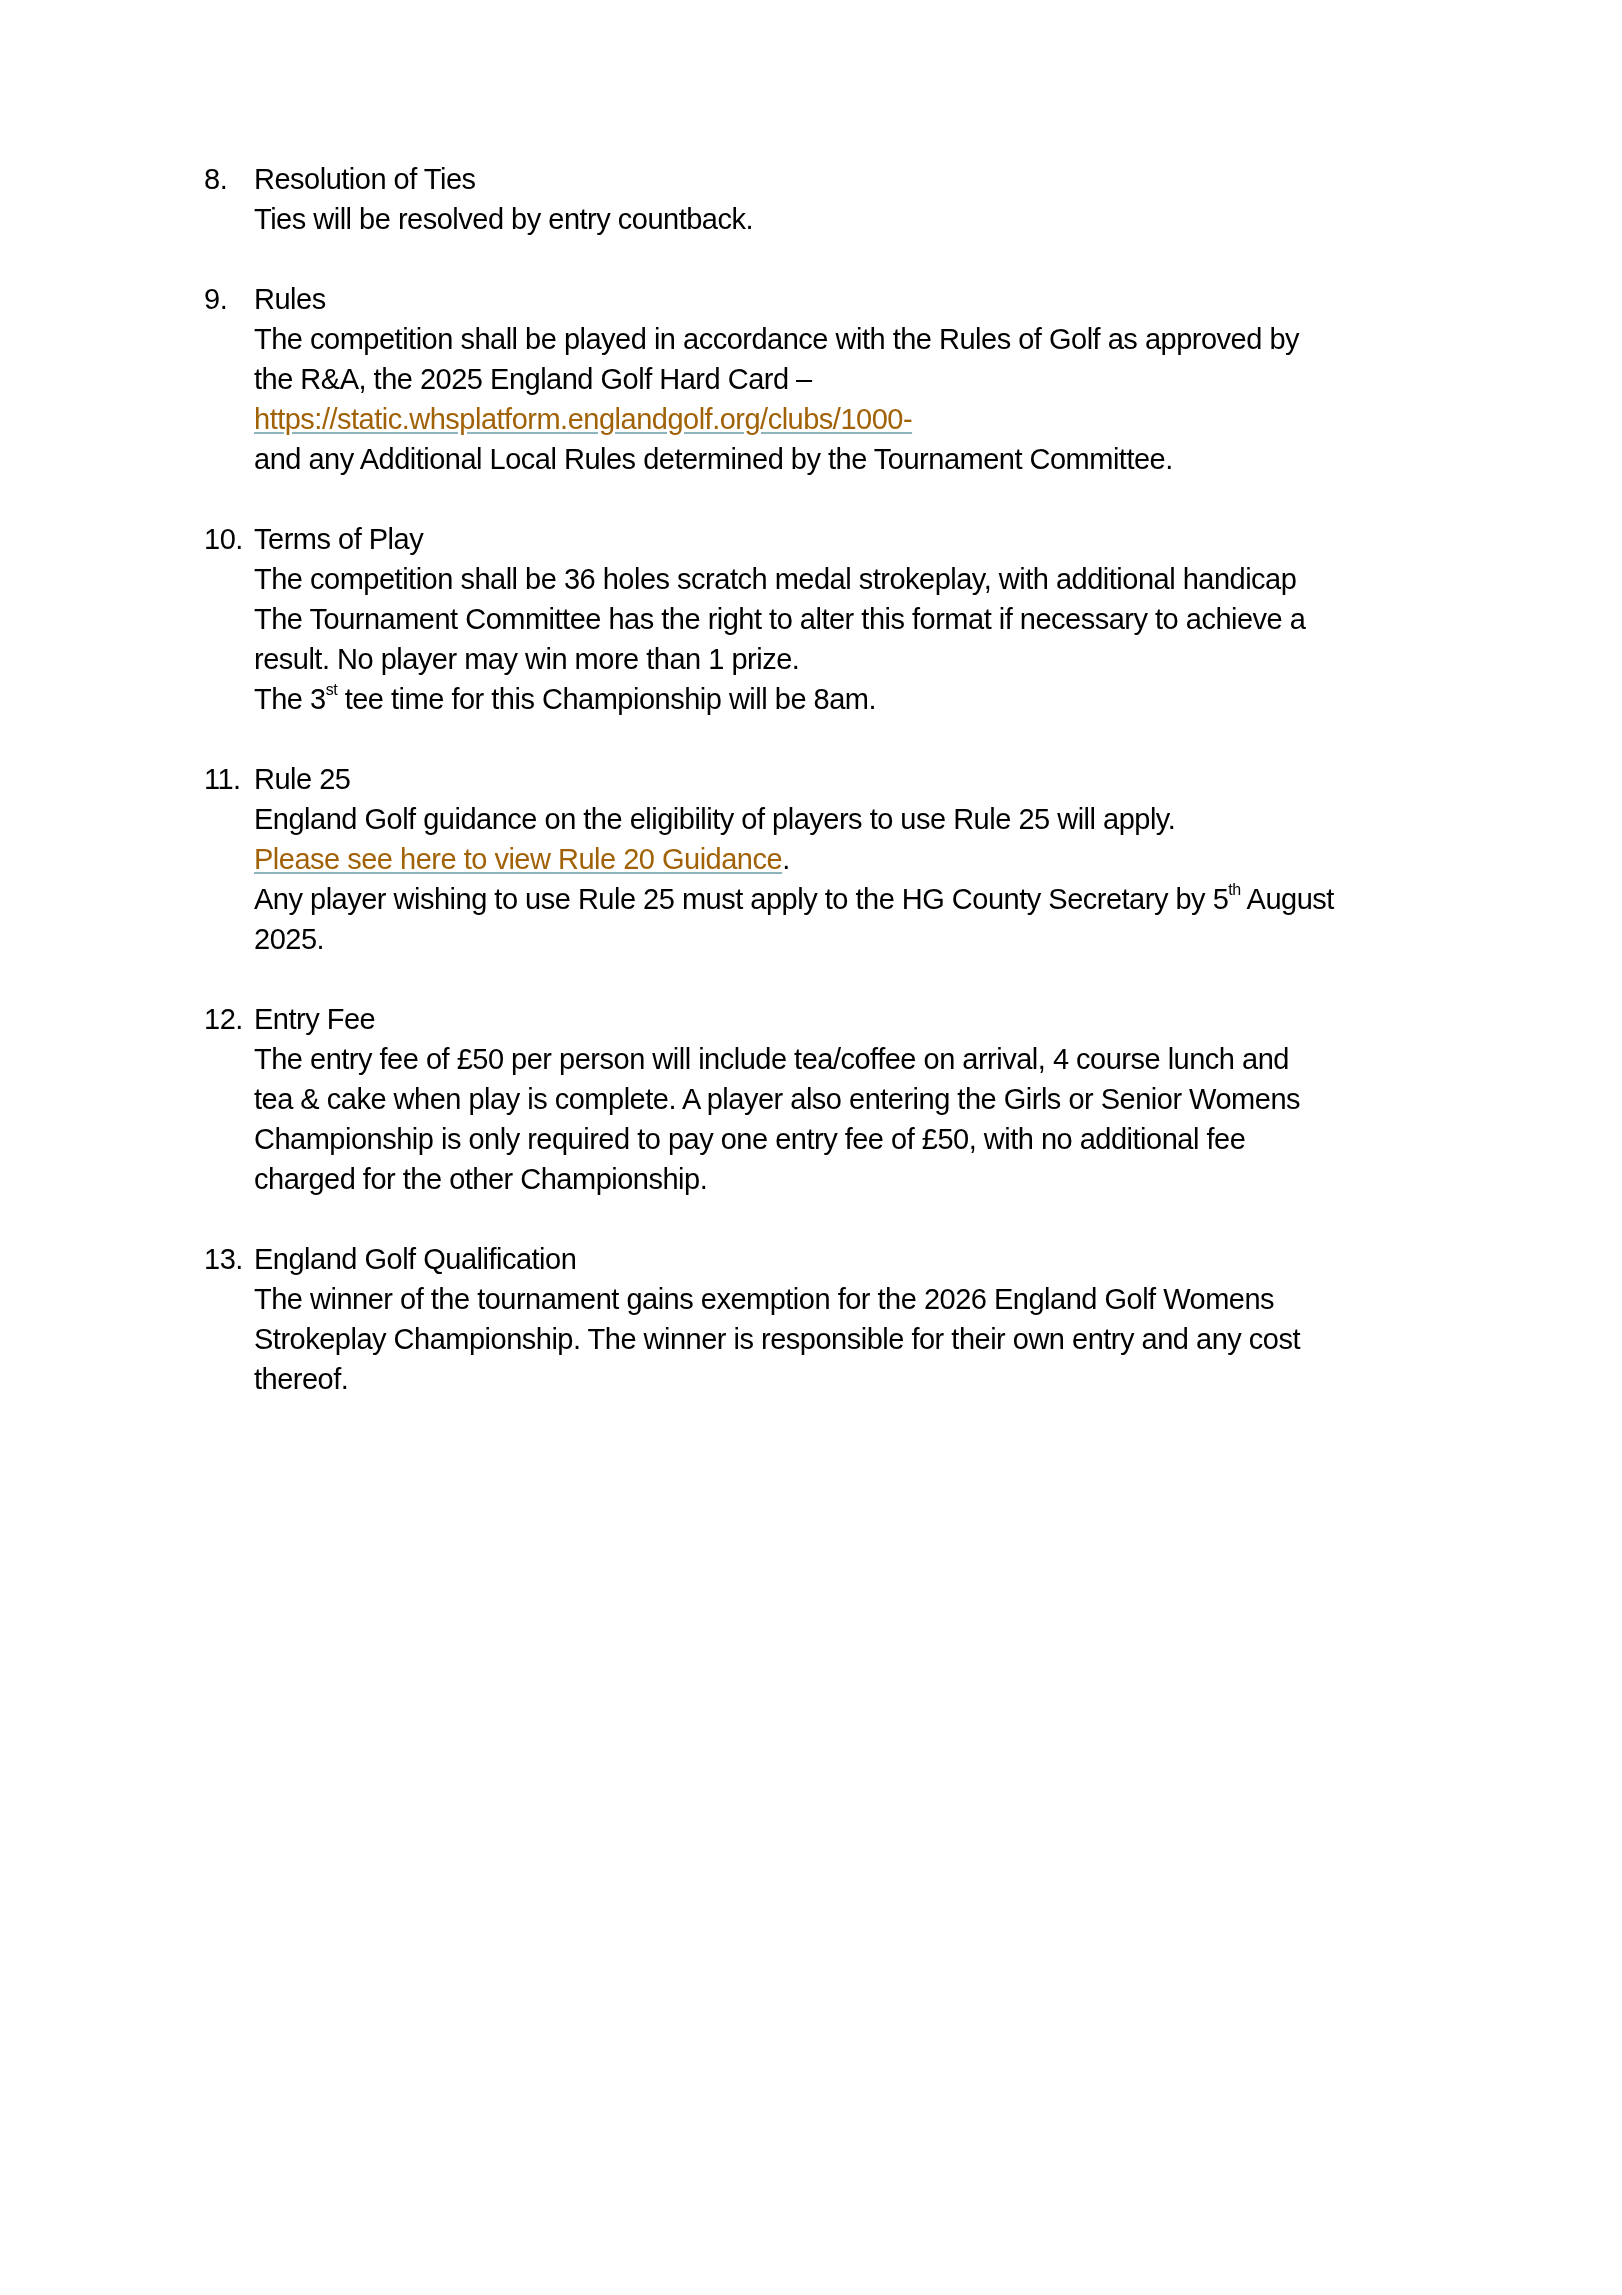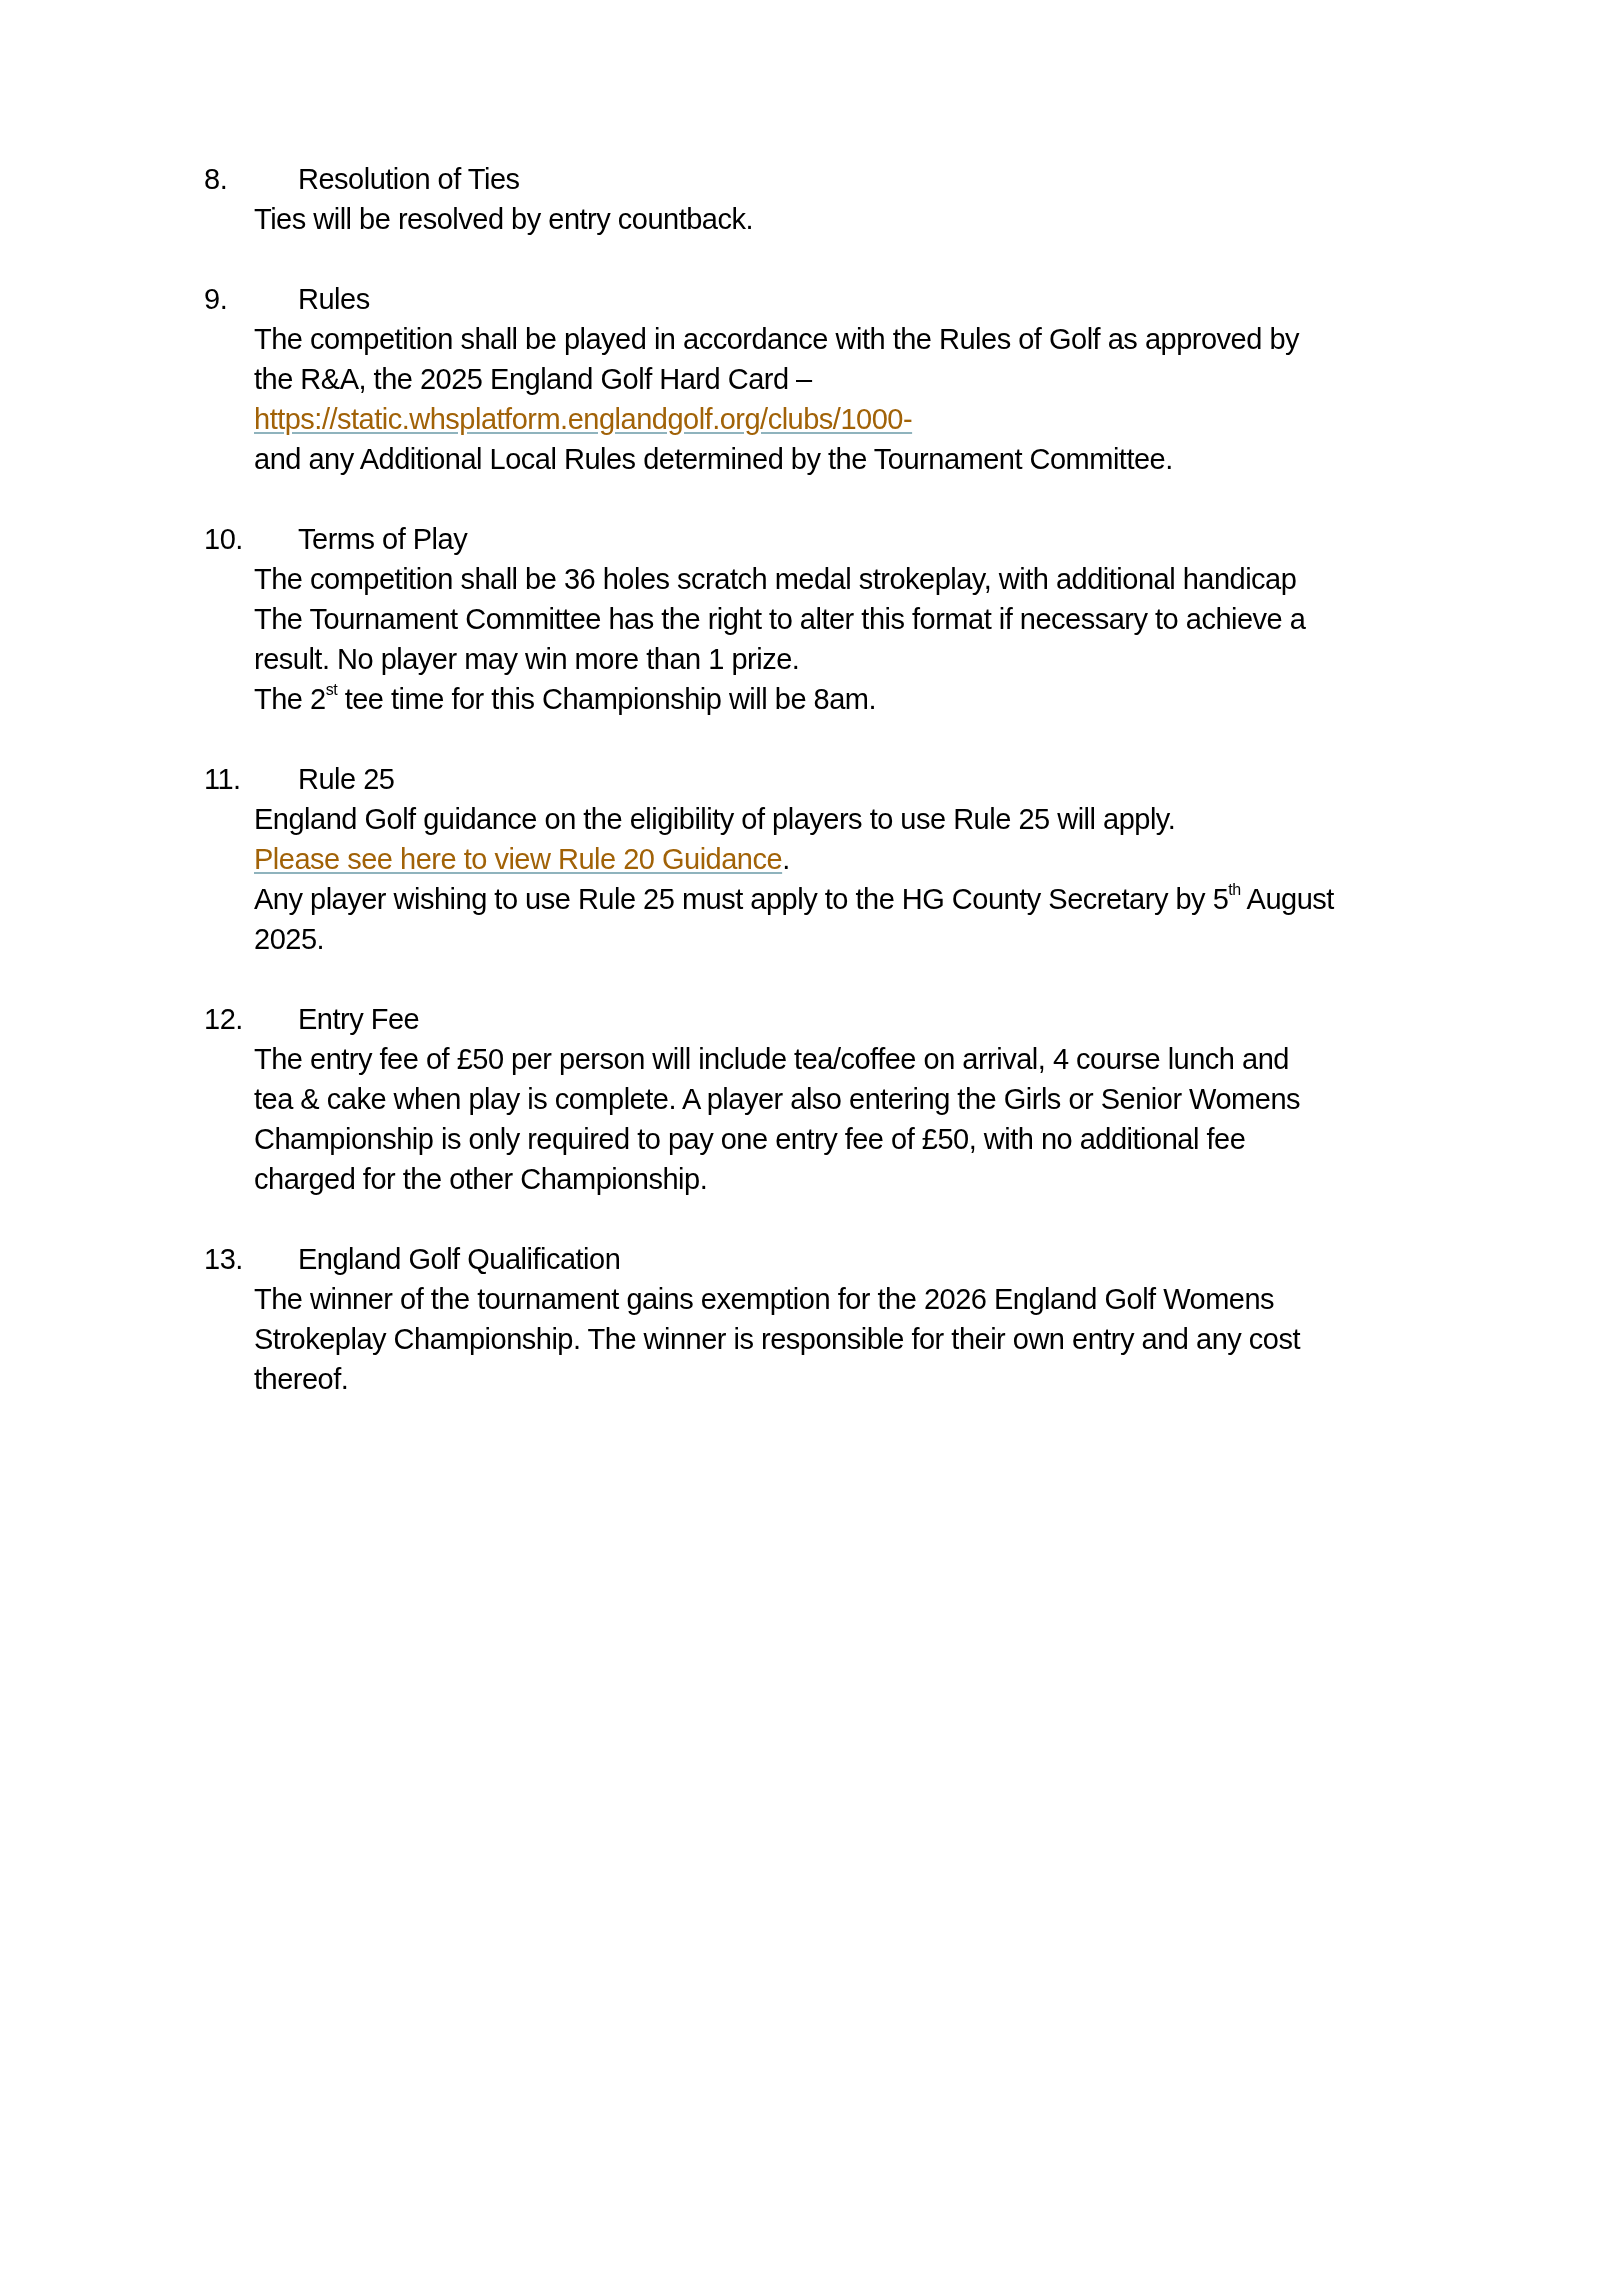--- a/index.html
+++ b/index.html
@@ -38,21 +38,20 @@
       left: 0;
       top: 0;
       font-size: 29px;
       line-height: 40px;
       letter-spacing: -0.5px;
     }
     .title {
       font-size: 29px;
       line-height: 40px;
       letter-spacing: -0.5px;
-      margin-left: 44px;
     }
     .line {
       font-size: 29px;
       line-height: 40px;
       letter-spacing: -0.5px;
       white-space: nowrap;
     }
     a.link {
       color: #a16207;
       text-decoration: underline;
@@ -86,21 +85,21 @@
       <div class="line"><a class="link">https://static.whsplatform.englandgolf.org/clubs/1000-</a></div>
       <div class="line">and any Additional Local Rules determined by the Tournament Committee.</div>
     </div>
 
     <div class="item">
       <span class="num">10.</span>
       <div class="title">Terms of Play</div>
       <div class="line">The competition shall be 36 holes scratch medal strokeplay, with additional handicap</div>
       <div class="line">The Tournament Committee has the right to alter this format if necessary to achieve a</div>
       <div class="line">result. No player may win more than 1 prize.</div>
-      <div class="line"><span>The 2</span><sup>st</sup><span> tee time for this Championship will be 8am.</span></div>
+      <div class="line"><span>The 3</span><sup>st</sup><span> tee time for this Championship will be 8am.</span></div>
     </div>
 
     <div class="item">
       <span class="num">11.</span>
       <div class="title">Rule 25</div>
       <div class="line">England Golf guidance on the eligibility of players to use Rule 25 will apply.</div>
       <div class="line"><a class="link">Please see here to view Rule 20 Guidance</a><span>.</span></div>
       <div class="line"><span>Any player wishing to use Rule 25 must apply to the HG County Secretary by 5</span><sup>th</sup><span> August</span></div>
       <div class="line">2025.</div>
     </div>

